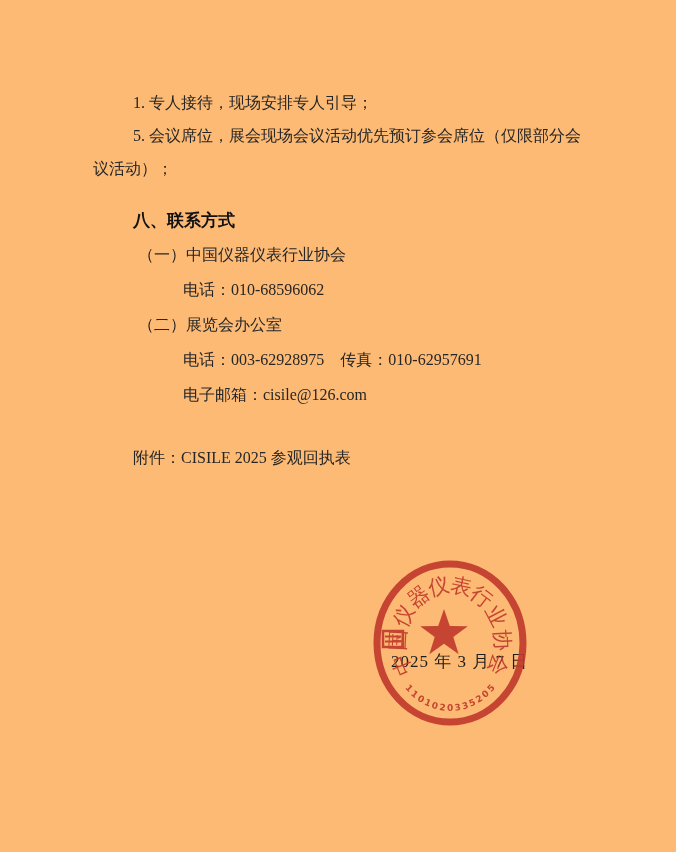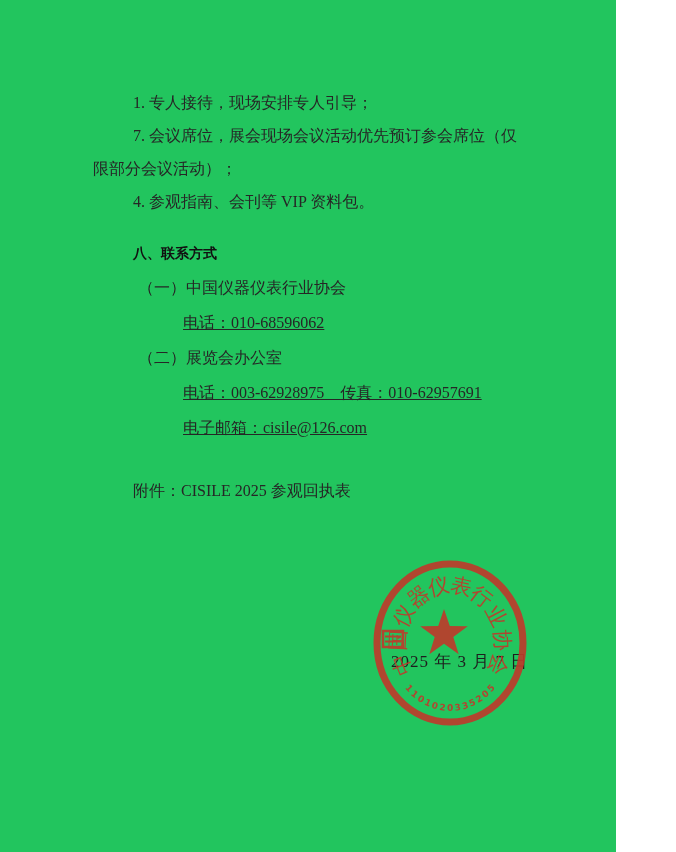--- a/index.html
+++ b/index.html
@@ -1,51 +1,50 @@
 <!DOCTYPE html>
 <html><head>
 <meta charset="utf-8">
 <style>
   html,body { margin:0; padding:0; background:#ffffff; }
   .page {
     position:relative;
-    width:616px; height:852px;
-    background:#22c55e;
+    width:676px; height:852px;
+    background:#fdba74;
     overflow:hidden;
     font-family:"Liberation Serif","DejaVu Serif",serif;
     color:#262626;
   }
   .content {
     padding:86px 87px 0 93px;
     font-size:16px;
     line-height:33px;
   }
   .para {
     margin:0;
     text-indent:40px;
   }
   .heading {
     margin:19px 0 0 0;
     padding-left:40px;
     font-family:"Liberation Sans","DejaVu Sans",sans-serif;
     font-weight:bold;
-    font-size:14px;
+    font-size:17px;
     line-height:33px;
     color:#111111;
   }
   .contact-label {
     margin:0;
     padding-left:45px;
     line-height:35px;
   }
   .contact-detail {
     margin:0;
     padding-left:90px;
     line-height:35px;
-    text-decoration:underline;
   }
   .attachment {
     margin:29px 0 8px 0;
     padding-left:40px;
     line-height:33px;
   }
   .date {
     position:absolute;
     left:391px; top:650px;
     font-size:17px;
@@ -61,22 +60,21 @@
     pointer-events:none;
   }
 </style>
 </head>
 <body>
 
 <div class="page">
   <div class="content">
 
     <p class="para">1. 专人接待，现场安排专人引导；</p>
-    <p class="para">7. 会议席位，展会现场会议活动优先预订参会席位（仅限部分会议活动）；</p>
-    <p class="para">4. 参观指南、会刊等 VIP 资料包。</p>
+    <p class="para">5. 会议席位，展会现场会议活动优先预订参会席位（仅限部分会议活动）；</p>
 
     <h2 class="heading">八、联系方式</h2>
 
     <p class="contact-label">（一）中国仪器仪表行业协会</p>
     <p class="contact-detail">电话：010-68596062</p>
 
     <p class="contact-label">（二）展览会办公室</p>
     <p class="contact-detail">电话：003-62928975　传真：010-62957691</p>
     <p class="contact-detail">电子邮箱：cisile@126.com</p>
 

